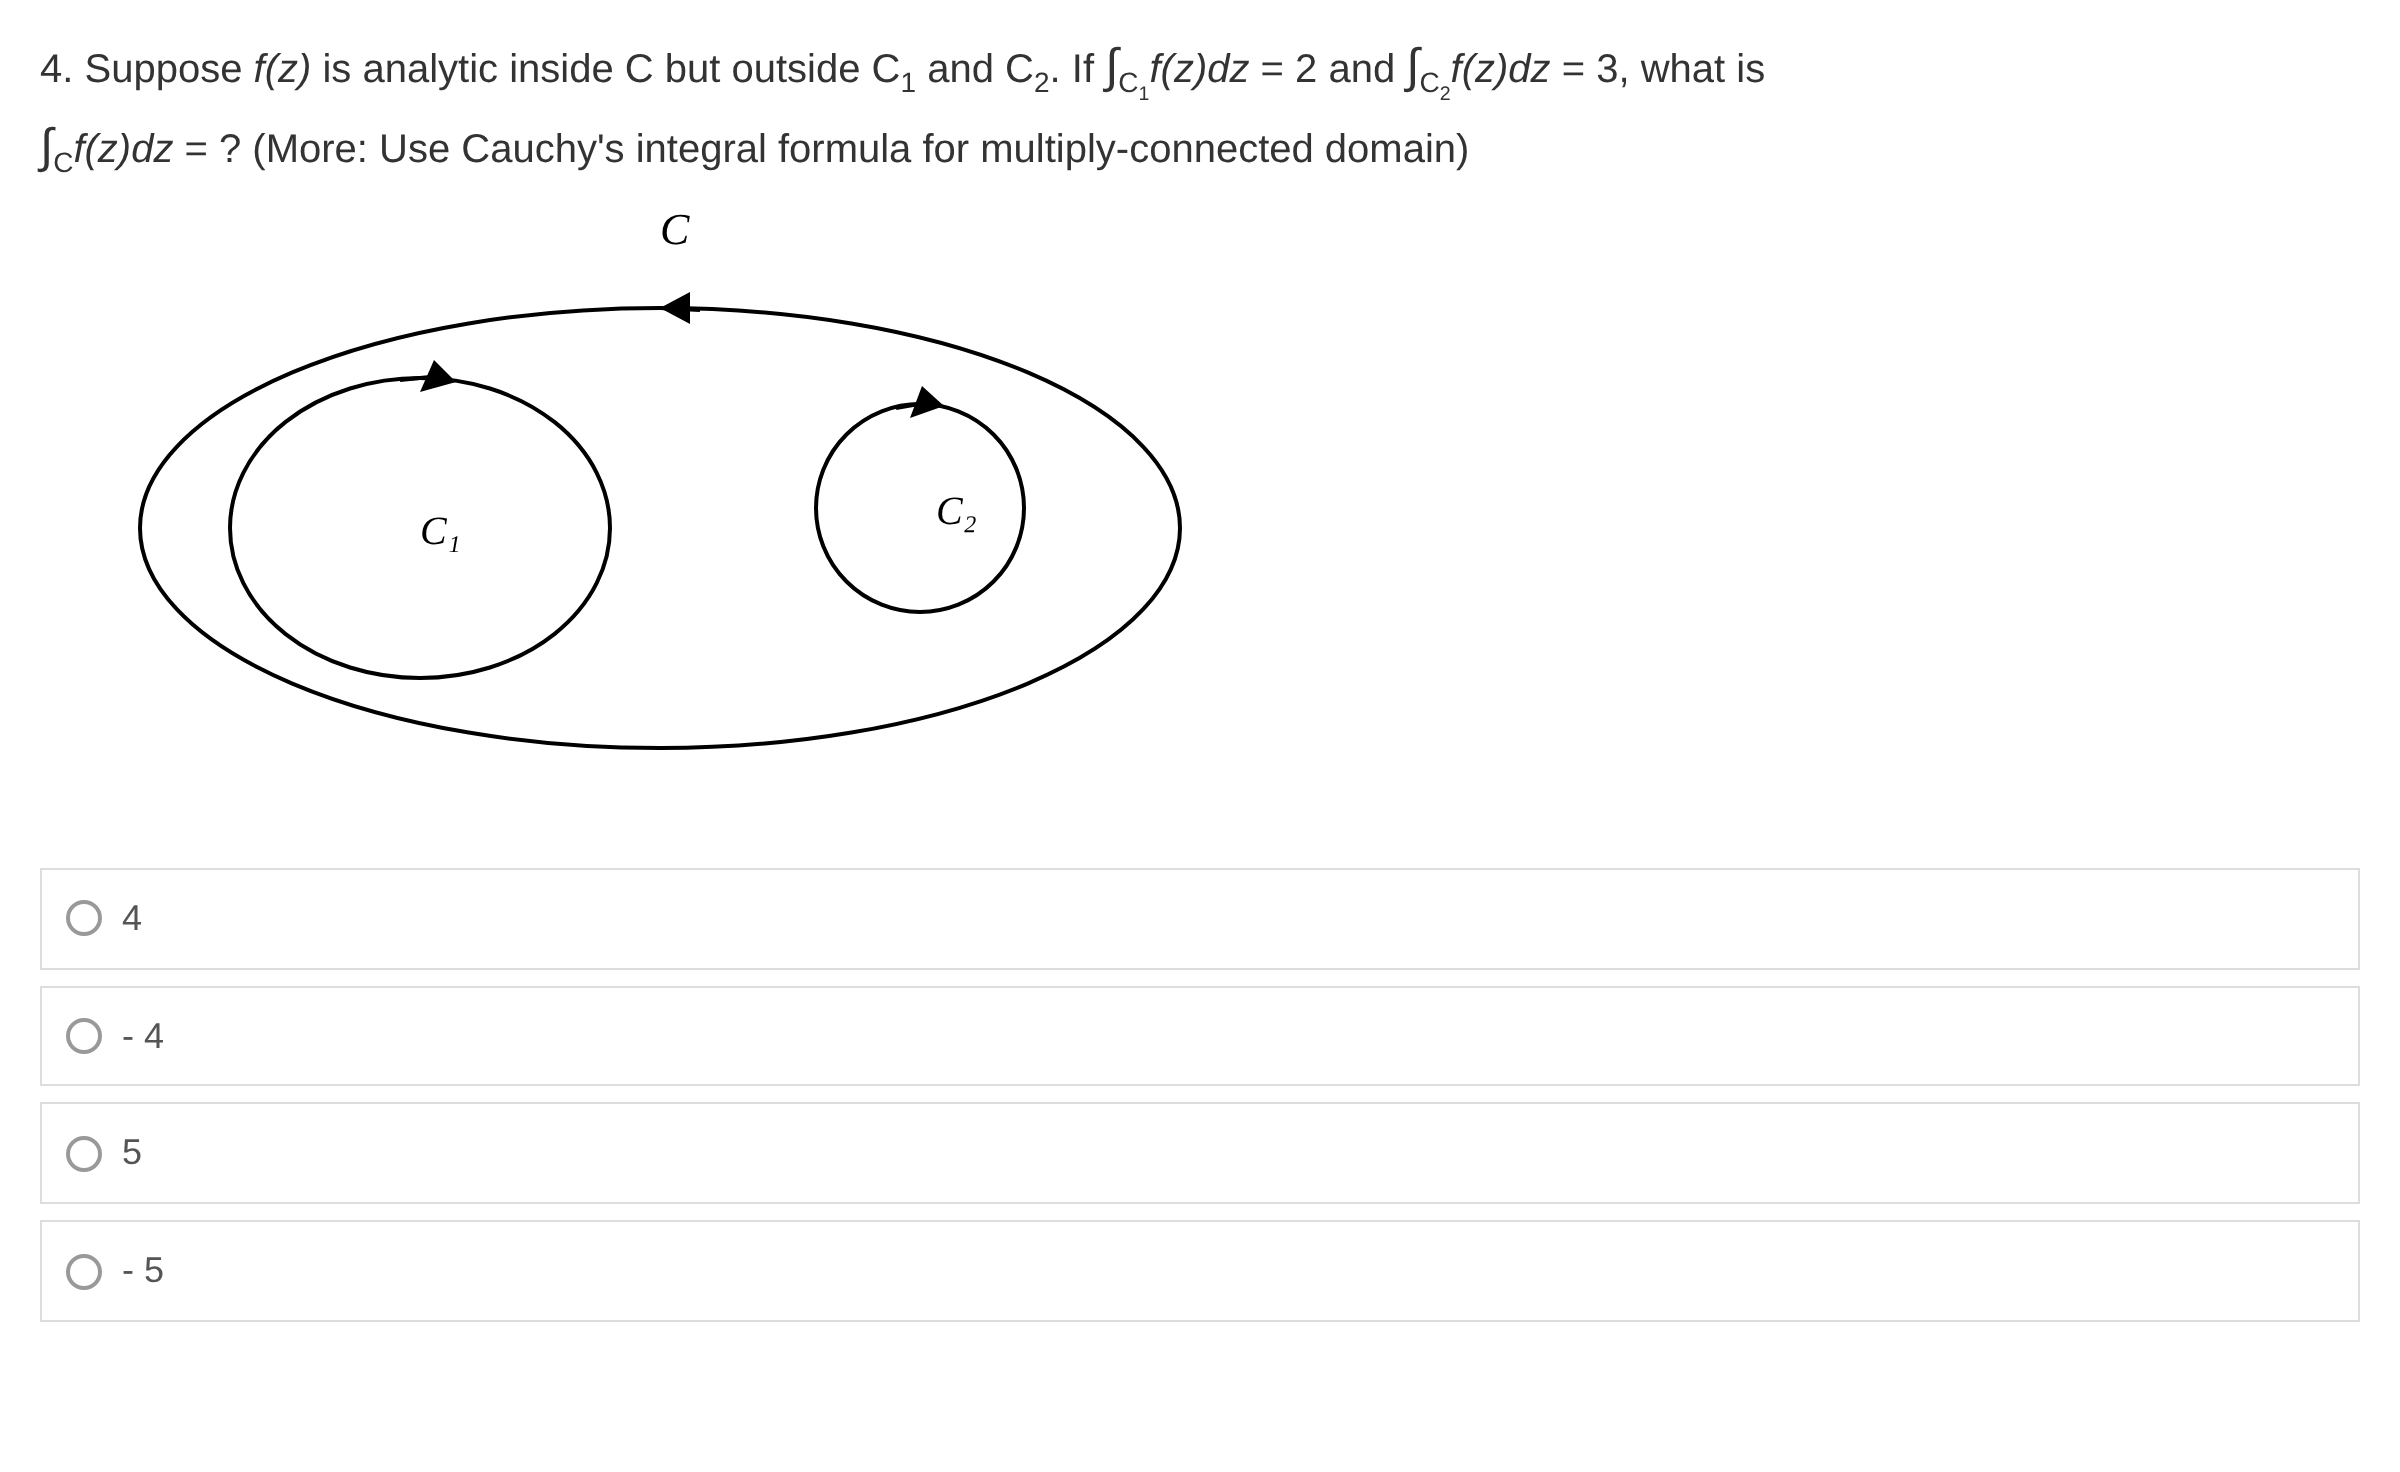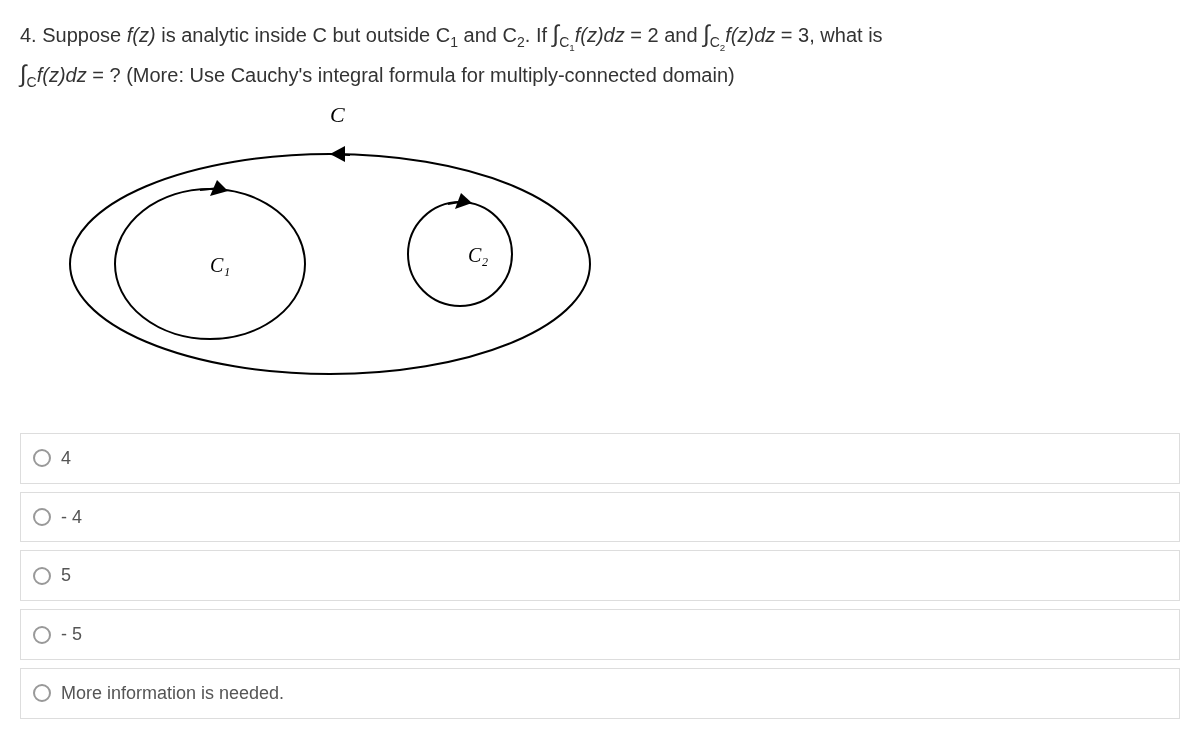--- a/index.html
+++ b/index.html
@@ -113,17 +113,13 @@
     <span class="option-label">- 4</span>
   </div>
   <div class="option">
     <div class="radio"></div>
     <span class="option-label">5</span>
   </div>
   <div class="option">
     <div class="radio"></div>
     <span class="option-label">- 5</span>
   </div>
-  <div class="option">
-    <div class="radio"></div>
-    <span class="option-label">More information is needed.</span>
-  </div>
 </div>
 
 </body></html>

